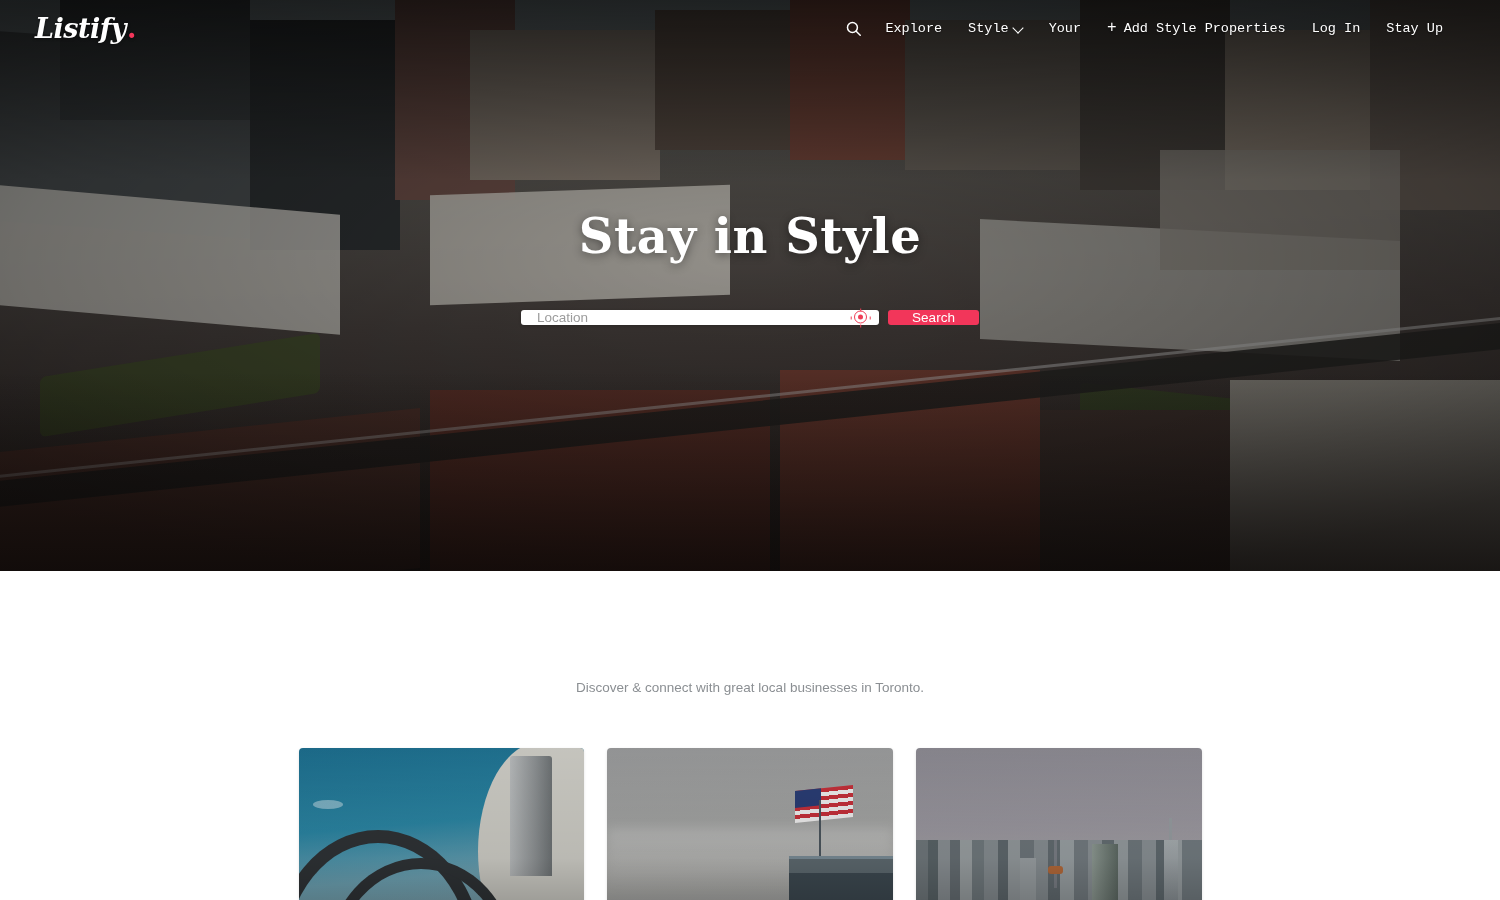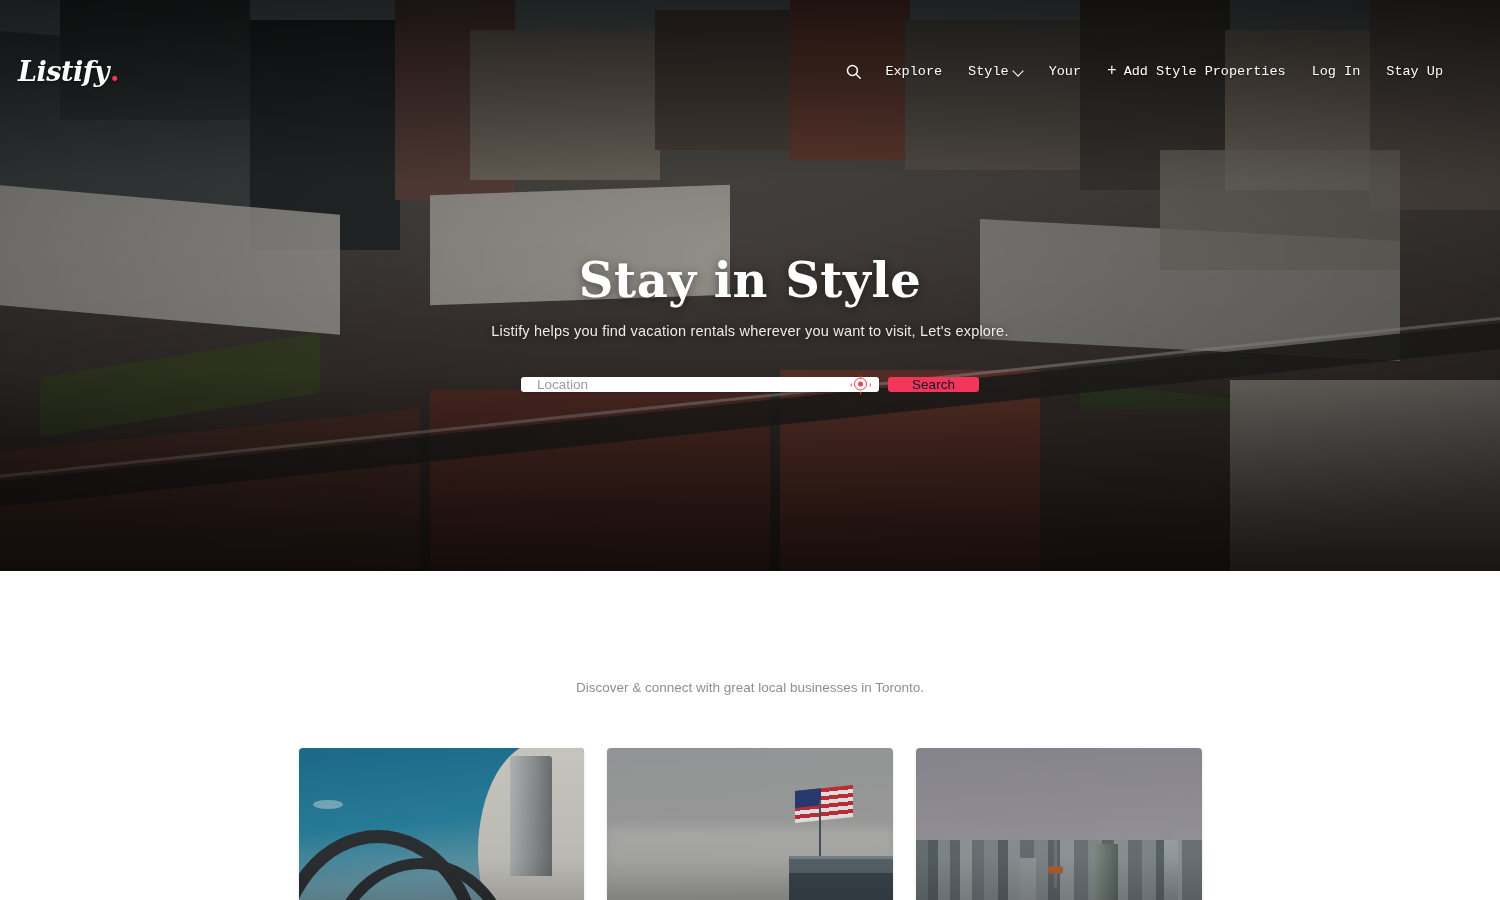--- a/index.html
+++ b/index.html
@@ -43,23 +43,22 @@
   }
   .hero-photo .grad-bot {
     position:absolute; left:0; right:0; bottom:0; height:200px;
     background:linear-gradient(0deg, rgba(10,7,6,0.75), rgba(0,0,0,0));
   }
 
   
   .nav {
     position:absolute; top:0; left:0; right:0; height:56px;
     display:flex; align-items:center;
-    padding:0 44px 0 18px;
+    padding:0 44px 0 35px;
     z-index:20;
-    margin-top:43px;
   }
   .logo {
     font-family:"DejaVu Serif", serif;
     font-weight:bold; font-style:italic;
     font-size:27px; color:#ffffff; letter-spacing:-0.5px;
     display:flex; align-items:flex-end; line-height:1;
     text-shadow:0 1px 3px rgba(0,0,0,0.4);
   }
   .logo .dot { color:#f2365a; font-style:normal; font-size:27px; margin-left:1px; }
   .nav-right {
@@ -85,42 +84,41 @@
   .plus {
     font-size:16px; line-height:1; font-weight:300; margin-right:2px;
     display:inline-block;
   }
 
   
   .hero-content {
     position:absolute; left:0; right:0; top:0; bottom:0;
     display:flex; flex-direction:column; align-items:center;
     z-index:10;
-    margin-top:44px;
   }
   .hero-title {
     margin-top:210px;
     font-family:"DejaVu Serif", serif;
     font-weight:bold;
     font-size:48px;
     color:#ffffff;
     letter-spacing:0.5px;
     text-shadow:0 2px 10px rgba(0,0,0,0.45);
     line-height:1.1;
   }
   .hero-sub {
     margin-top:16px;
     font-size:14.5px;
     color:#eceaea;
     letter-spacing:0.2px;
     text-shadow:0 1px 6px rgba(0,0,0,0.55);
   }
   .searchbar {
     margin-top:38px;
-    display:flex; align-items:flex-start;
+    display:flex; align-items:flex-end;
     width:458px; height:24px;
   }
   .search-field {
     position:relative;
     flex:1;
     background:#fff;
     border-radius:3px;
     display:flex; align-items:center;
     box-shadow:0 1px 3px rgba(0,0,0,0.18);
   }
@@ -144,21 +142,21 @@
   }
   .geo-icon:after {
     content:""; position:absolute; left:50%; top:-3.5px;
     width:1.6px; height:3px; background:#ef3e56; transform:translateX(-50%);
     box-shadow:0 16px 0 0 #ef3e56, -9.5px 8px 0 0 #ef3e56, 9.5px 8px 0 0 #ef3e56;
   }
   .search-btn {
     margin-left:9px;
     width:91px;
     background:#f2365a;
-    color:#0f172a;
+    color:#ffffff;
     border:0; border-radius:3px;
     font-family:"Liberation Sans", sans-serif;
     font-size:13.5px;
     cursor:pointer;
     display:flex; align-items:center; justify-content:center;
   }
 
   
   .destinations {
     width:1500px;
@@ -358,21 +356,20 @@
 
       <span class="nav-item">
         <span>Stay Up</span>
       </span>
 
     </div>
   </nav>
 
   <div class="hero-content">
     <h1 class="hero-title">Stay in Style</h1>
-    <p class="hero-sub">Listify helps you find vacation rentals wherever you want to visit, Let's explore.</p>
 
     <div class="searchbar">
       <div class="search-field">
         <input type="text" placeholder="Location" style="">
         <span class="geo-icon"></span>
       </div>
       <button class="search-btn">Search</button>
     </div>
   </div>
 

